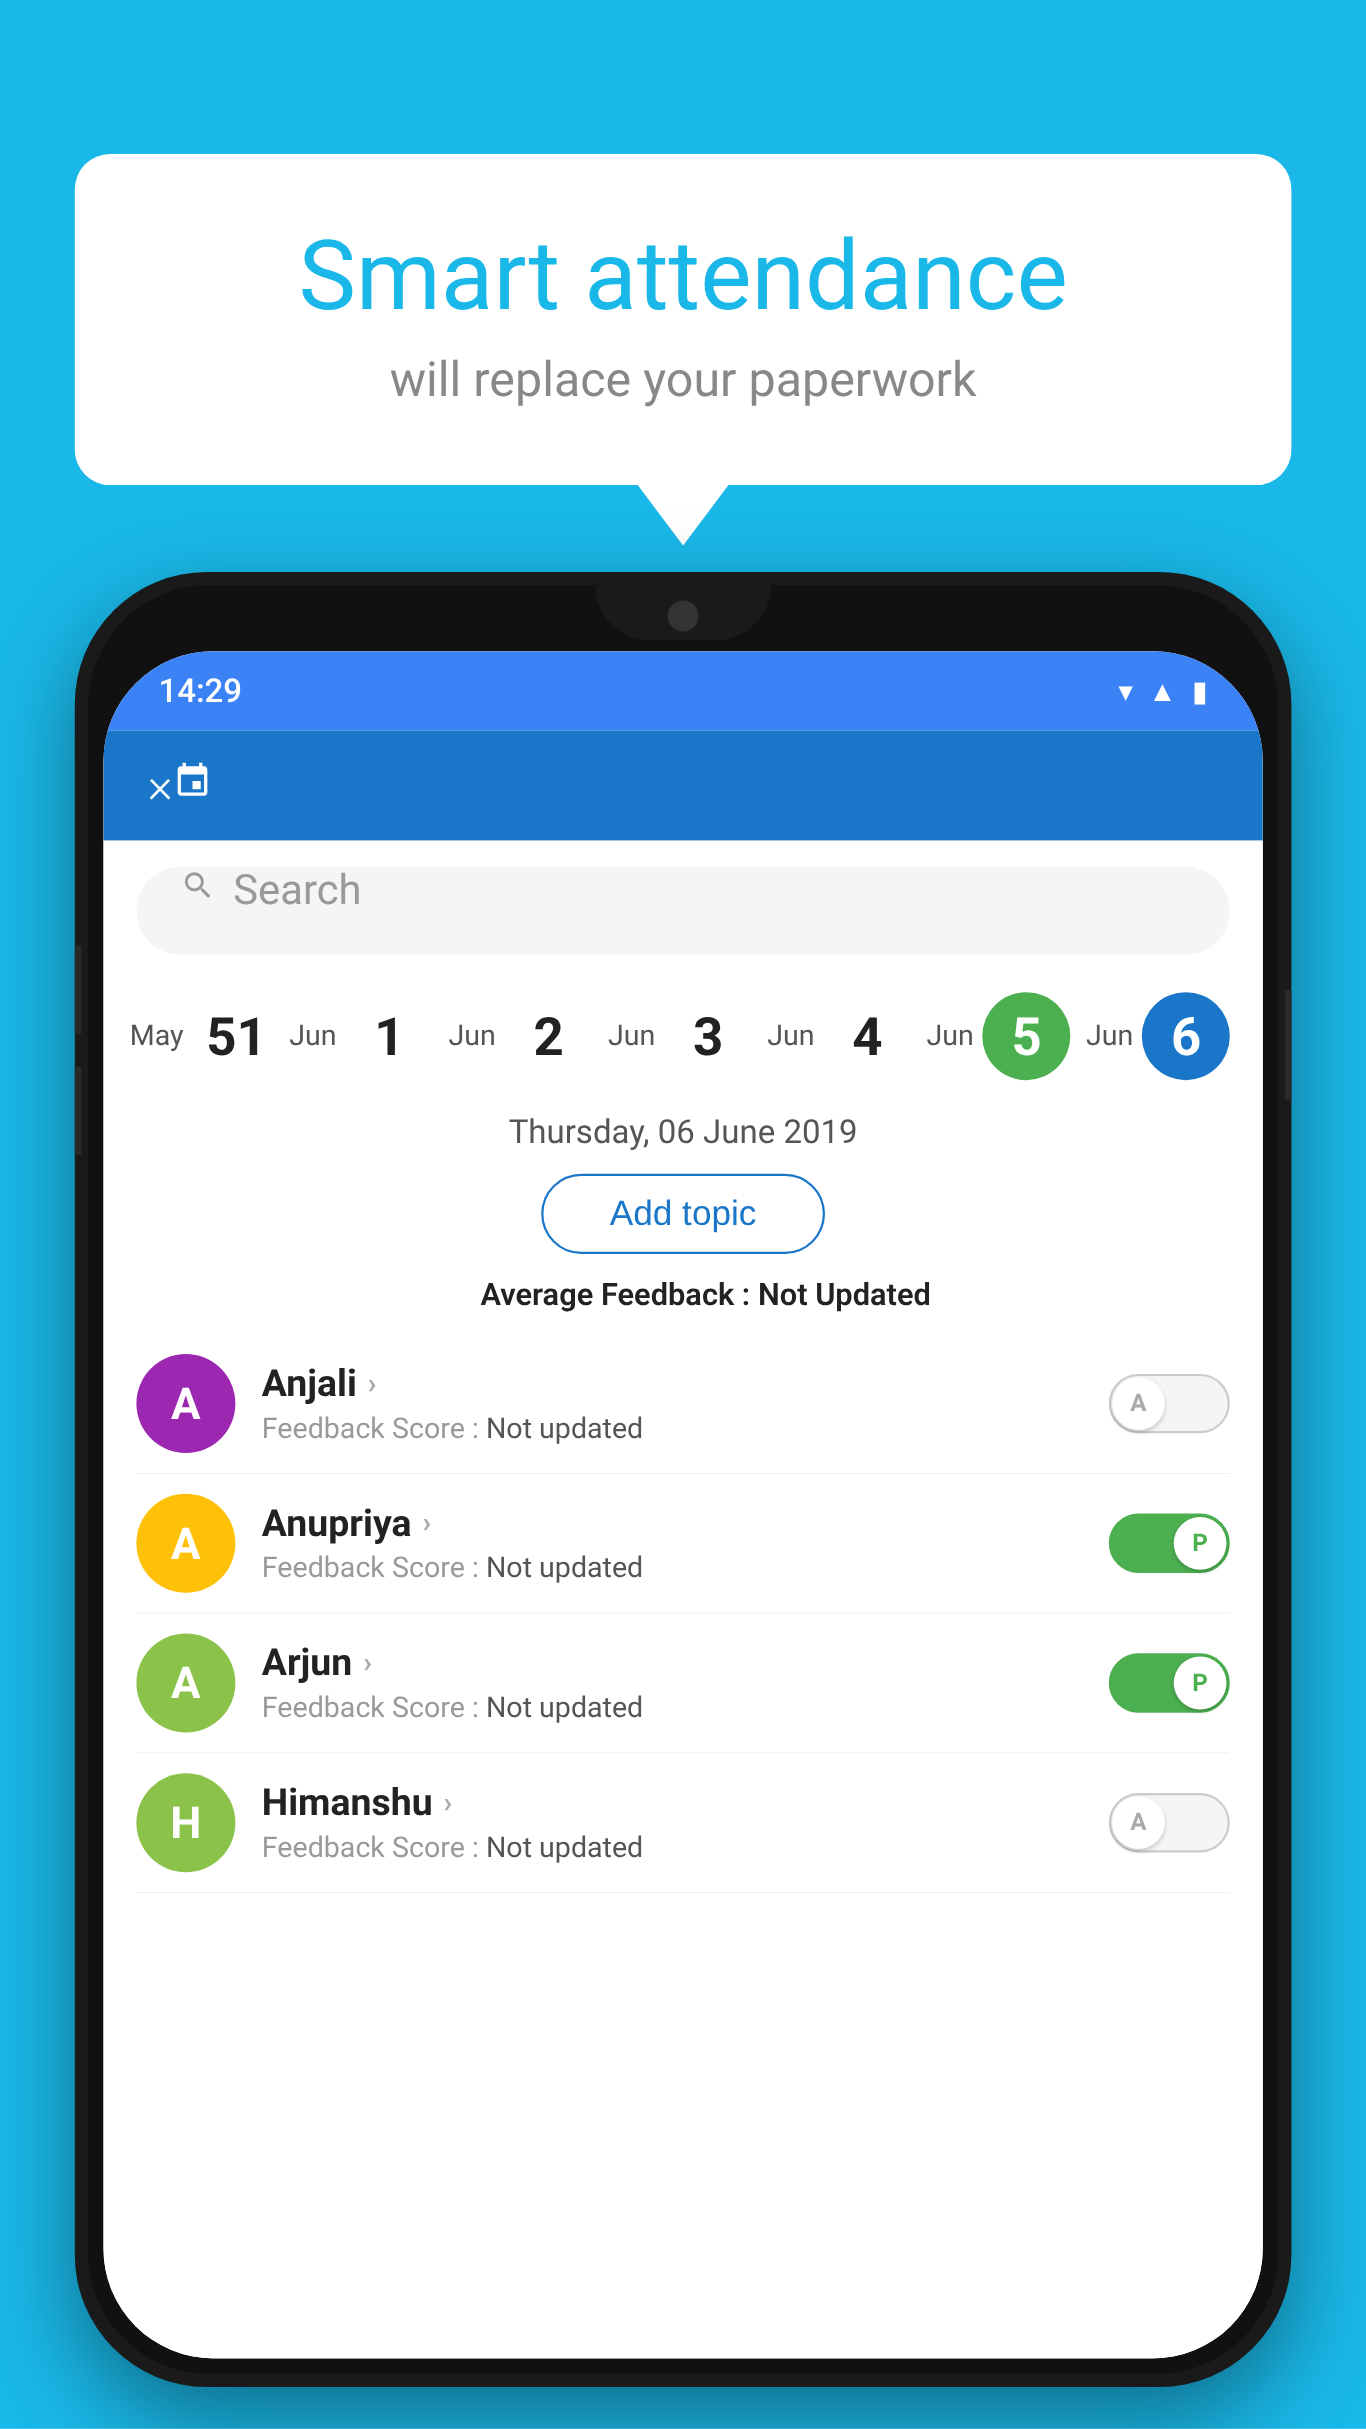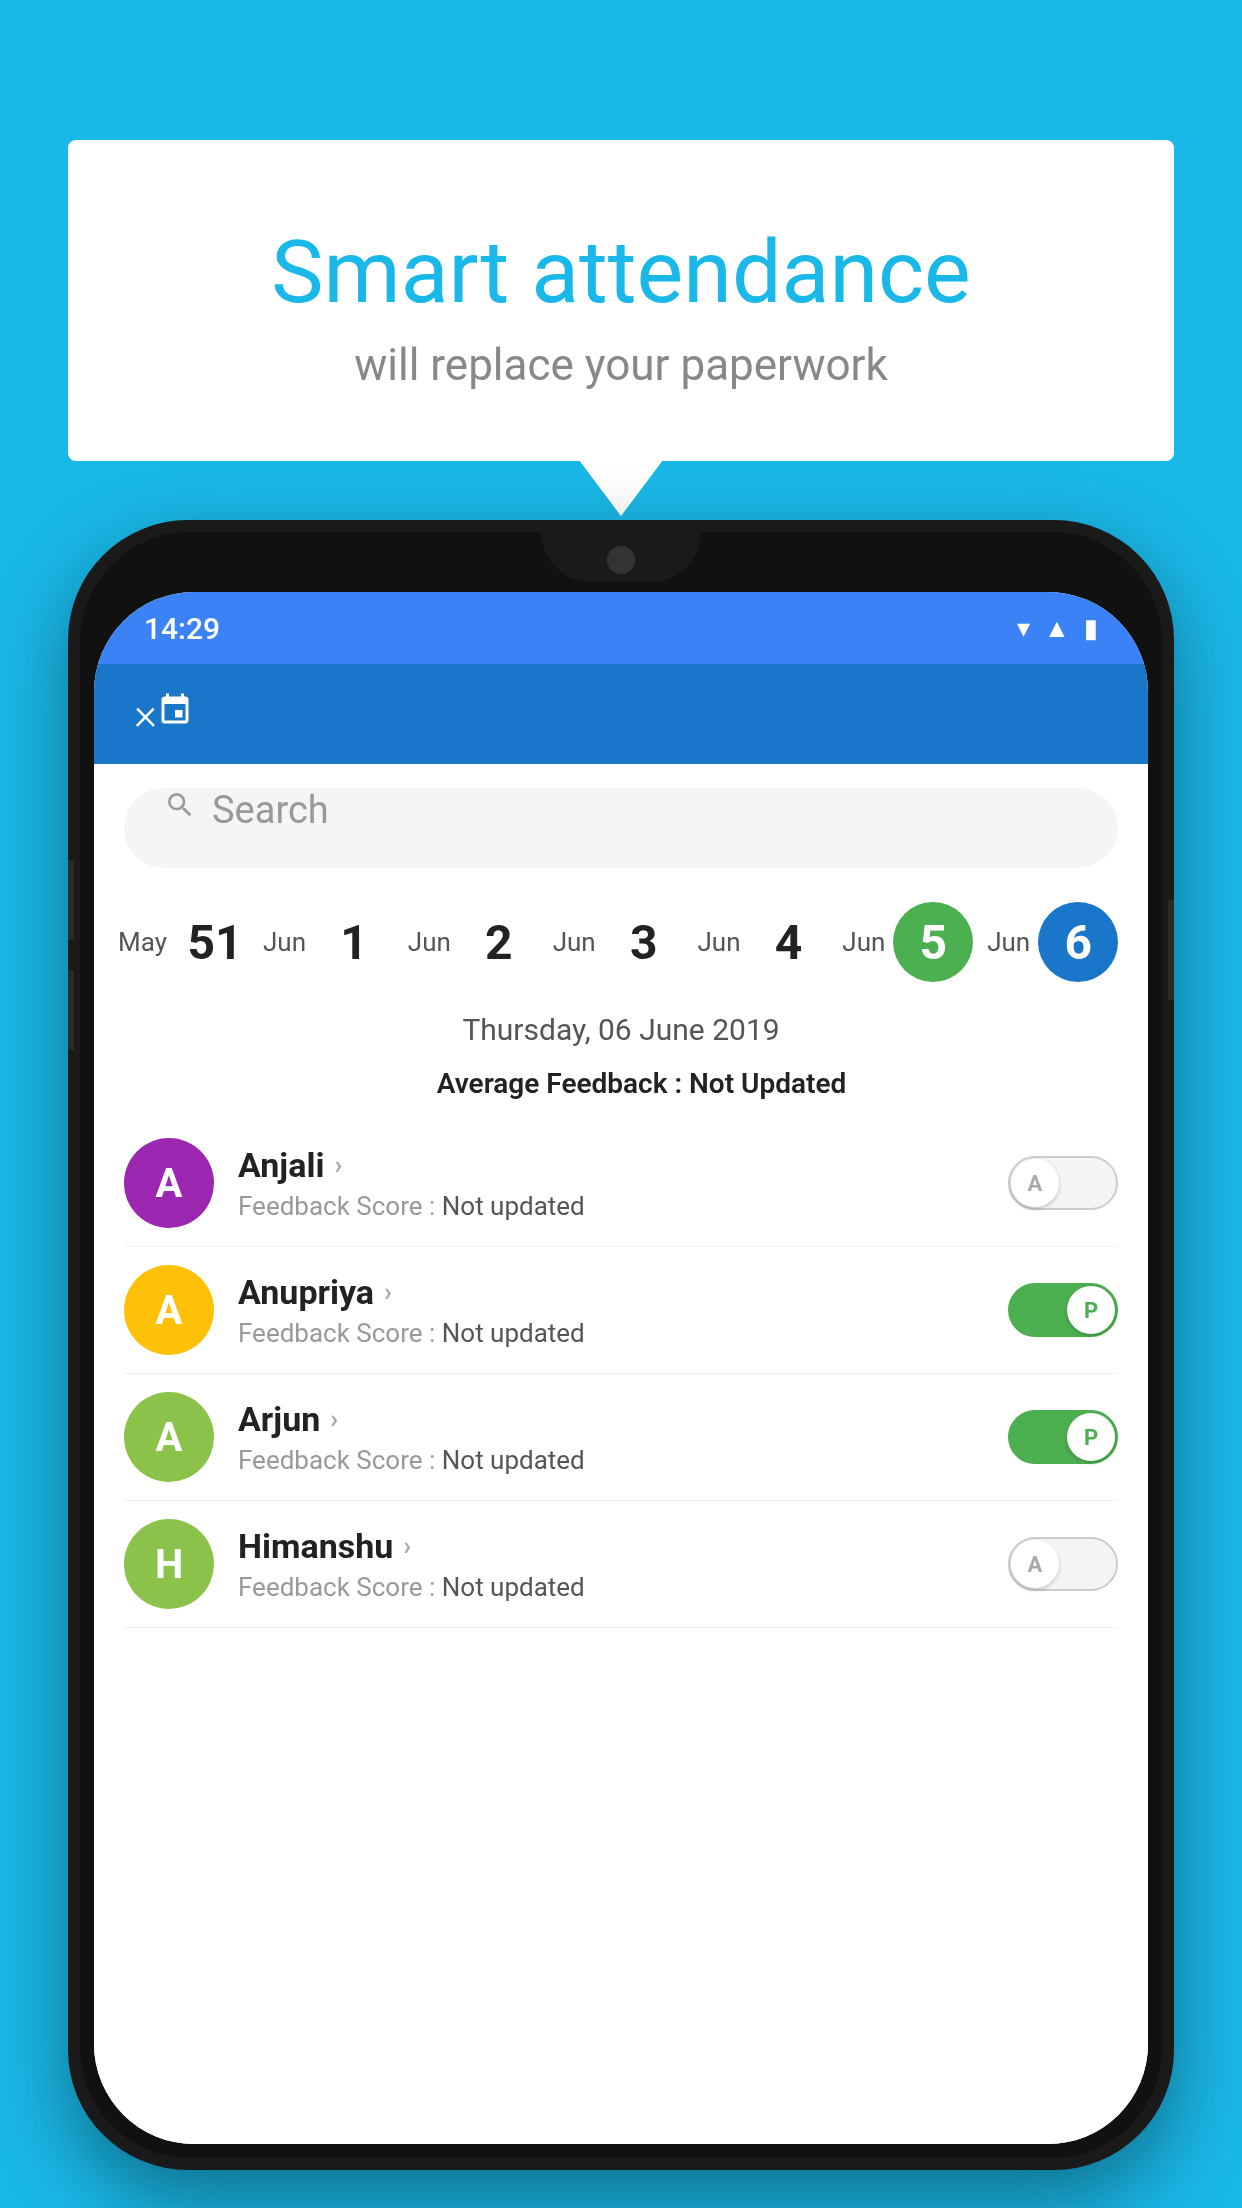--- a/index.html
+++ b/index.html
@@ -16,22 +16,22 @@
     
     .speech-bubble-container {
       position: absolute;
       top: 140px;
       left: 68px;
       width: 1106px;
     }
 
     .speech-bubble {
       background: white;
-      border-radius: 8px;
-      padding: 84px 80px 70px;
+      border-radius: 32px;
+      padding: 64px 80px 70px;
       text-align: center;
       position: relative;
     }
 
     .speech-bubble::after {
       content: '';
       position: absolute;
       bottom: -55px;
       left: 50%;
       transform: translateX(-50%);
@@ -513,20 +513,23 @@
               <span class="cal-date today">5</span>
             </div>
             <div class="cal-day">
               <span class="cal-month">Jun</span>
               <span class="cal-date selected">6</span>
             </div>
           </div>
 
         <div class="date-label">Thursday, 06 June 2019</div>
 
+        <div style="text-align:center;">
+          <button class="add-topic-btn">Add topic</button>
+        </div>
 
         <div class="feedback-label">
           <span>Average Feedback : </span><span style="color:#222;font-weight:600;">Not Updated</span>
         </div>
 
         <div class="student-list" id="student-list">
         <div class="student-item">
               <div class="avatar" style="background: rgb(156, 39, 176);">A</div>
               <div class="student-info">
                 <div class="student-name">Anjali <span class="chevron">›</span></div>

